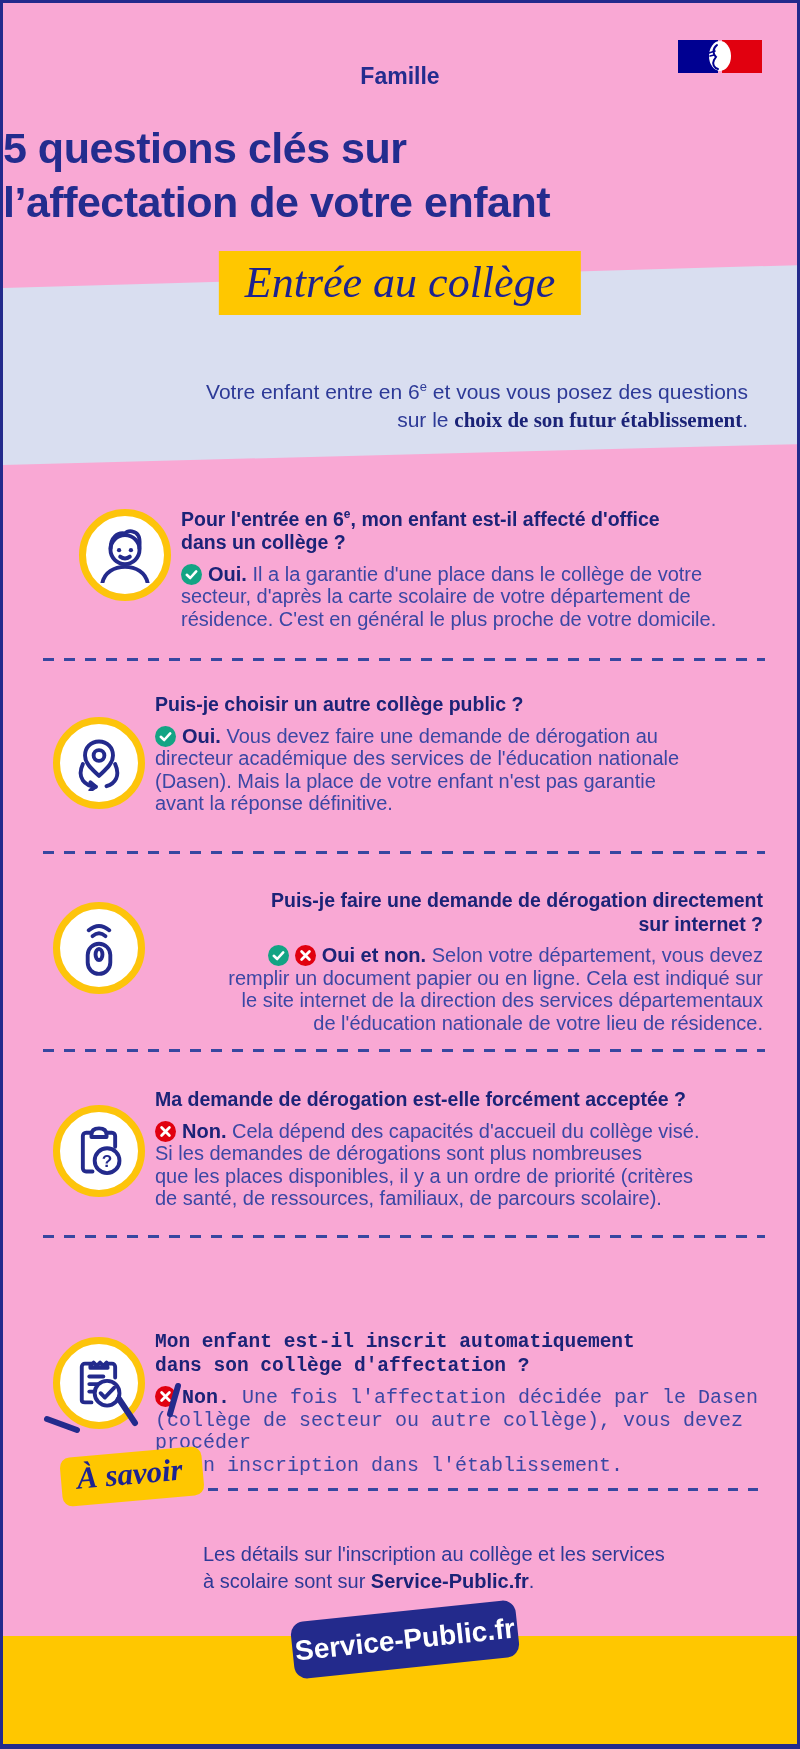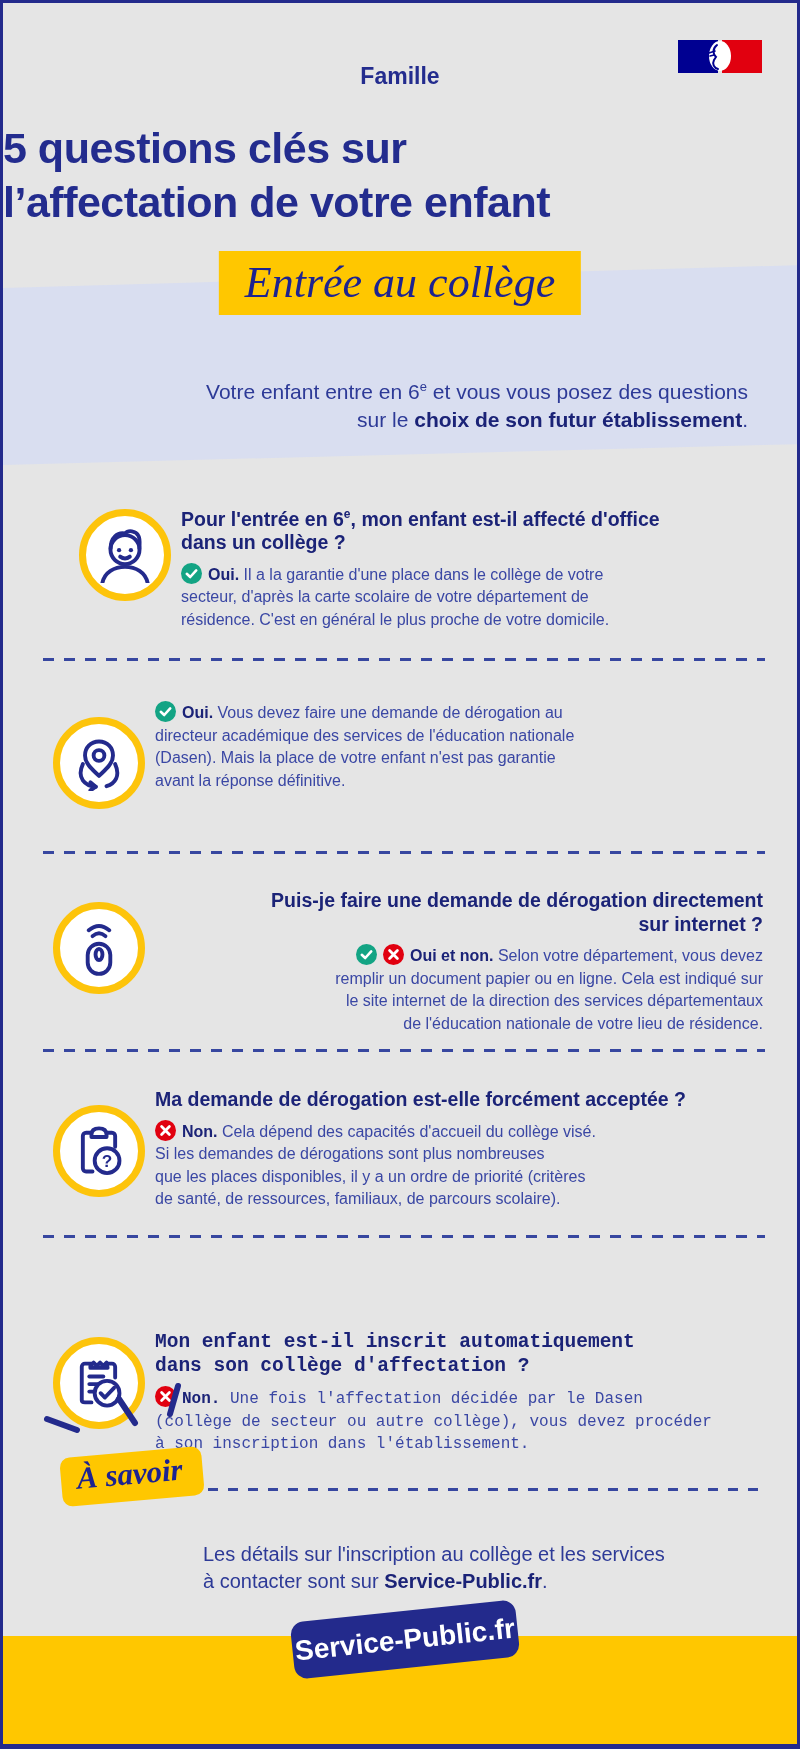--- a/index.html
+++ b/index.html
@@ -2,21 +2,21 @@
 <html lang="fr"><head>
 <meta charset="utf-8">
 <style>
   html,body{margin:0;padding:0;background:#fff;}
   .page{
     position:relative;
     width:800px;height:1749px;
     box-sizing:border-box;
     border:3px solid #232a8c;
     border-bottom-width:5px;
-    background:#e5e5e5;
+    background:#f9a8d4;
     overflow:hidden;
     font-family:"Liberation Sans", sans-serif;
     color:#2c3a96;
   }
   
   .category{
     position:absolute;top:60px;left:0;width:100%;
     text-align:center;font-size:23px;font-weight:bold;color:#232c8e;
   }
   .gov-logo{position:absolute;top:37px;right:35px;width:84px;height:33px;}
@@ -36,37 +36,37 @@
   
   .band{
     position:absolute;top:0;left:0;width:800px;height:480px;
     background:#d9def0;z-index:1;
     clip-path:polygon(0 285px,800px 262px,800px 441px,0 462px);
   }
   .intro{
     position:absolute;top:349px;left:105px;width:640px;z-index:2;
     font-size:21px;line-height:28px;color:#2d3a97;white-space:pre-line;text-align:right;
   }
-  .intro strong{color:#1b2377;}
+  .intro strong{color:#1b2377;font-family:Liberation Serif, serif;}
   .intro sup{font-size:13px;}
   
   .qa-section{position:absolute;left:0;width:100%;display:flex;}
   .icon-ring{
     margin-left:50px;flex:0 0 92px;width:92px;height:92px;
     box-sizing:border-box;border:7px solid #fdc40b;border-radius:50%;
     background:#fff;display:flex;align-items:center;justify-content:center;
   }
   .qa-text{margin-left:10px;width:608px;}
   .question{
     font-size:19.5px;line-height:23.5px;font-weight:bold;color:#1b2377;
     white-space:pre-line;
   }
   .question sup{font-size:12px;}
   .answer{
-    margin-top:8px;font-size:16px;line-height:22.5px;color:#3a47a4;
+    margin-top:8px;font-size:20px;line-height:22.5px;color:#3a47a4;
     white-space:pre-line;
   }
   .answer .verdict{color:#1b2377;}
   .verdict-icons svg{vertical-align:-4px;margin-right:6px;}
   .qa-section:nth-child(1){top:500px;padding-left:26px;}
   .qa-section:nth-child(2){top:690px;}
   .qa-section:nth-child(3){top:886px;text-align:right;}
   .qa-section:nth-child(4){top:1085px;}
   .qa-section:nth-child(5){top:1328px;font-family:Liberation Mono, monospace;}
   .qa-section:nth-child(1) .icon-ring{margin-top:6px;}
@@ -166,20 +166,21 @@
     <g fill="none" stroke="#232a8c" stroke-width="3.6" stroke-linecap="round" stroke-linejoin="round">
       <path d="M26,6 C18,6 13,12 13,19 C13,27 21,33 26,38 C31,33 39,27 39,19 C39,12 34,6 26,6 Z"></path>
       <circle cx="26" cy="19" r="5"></circle>
       <path d="M11,27 C5,40 13,47.5 23,48"></path>
       <path d="M41,27 C46,38 41,45 33,47.5"></path>
       <path d="M18,44 L23,48 L18,51.5"></path>
     </g>
   </svg>
         </div>
     <div class="qa-text">
+      <div class="question"><span>Puis-je choisir un autre collège public ?</span></div>
       <div class="answer"><span class="verdict-icons"><svg width="21" height="21" viewBox="0 0 21 21" aria-hidden="true">
     <circle cx="10.5" cy="10.5" r="10.5" fill="#13a484"></circle>
     <path d="M5.8,10.8 L9.2,14 L15.2,7.4" fill="none" stroke="#ffffff" stroke-width="2.6" stroke-linecap="round" stroke-linejoin="round"></path>
   </svg></span><strong class="verdict">Oui.</strong><span class="body"> Vous devez faire une demande de dérogation au
 directeur académique des services de l'éducation nationale
 (Dasen). Mais la place de votre enfant n'est pas garantie
 avant la réponse définitive.</span></div>
     </div>
   </div>
 
@@ -269,17 +270,17 @@
 
   <svg class="rays" viewBox="0 0 160 72" aria-hidden="true">
     <line x1="145" y1="5" x2="137" y2="33" stroke="#232a8c" stroke-width="6" stroke-linecap="round"></line>
     <line x1="86" y1="18" x2="102" y2="42" stroke="#232a8c" stroke-width="6" stroke-linecap="round"></line>
     <line x1="14" y1="38" x2="44" y2="49" stroke="#232a8c" stroke-width="6" stroke-linecap="round"></line>
   </svg>
   <div class="asavoir-badge">À savoir</div>
   <div class="asavoir-dash"></div>
 
   <p class="note-text"><span>Les détails sur l'inscription au collège et les services
-à contacter sont sur </span><strong>Service-Public.fr</strong><span>.</span></p>
+à scolaire sont sur </span><strong>Service-Public.fr</strong><span>.</span></p>
 
   <div class="footer-band"></div>
   <div class="footer-badge">Service-Public.fr</div>
 </div>
 
 </body></html>

